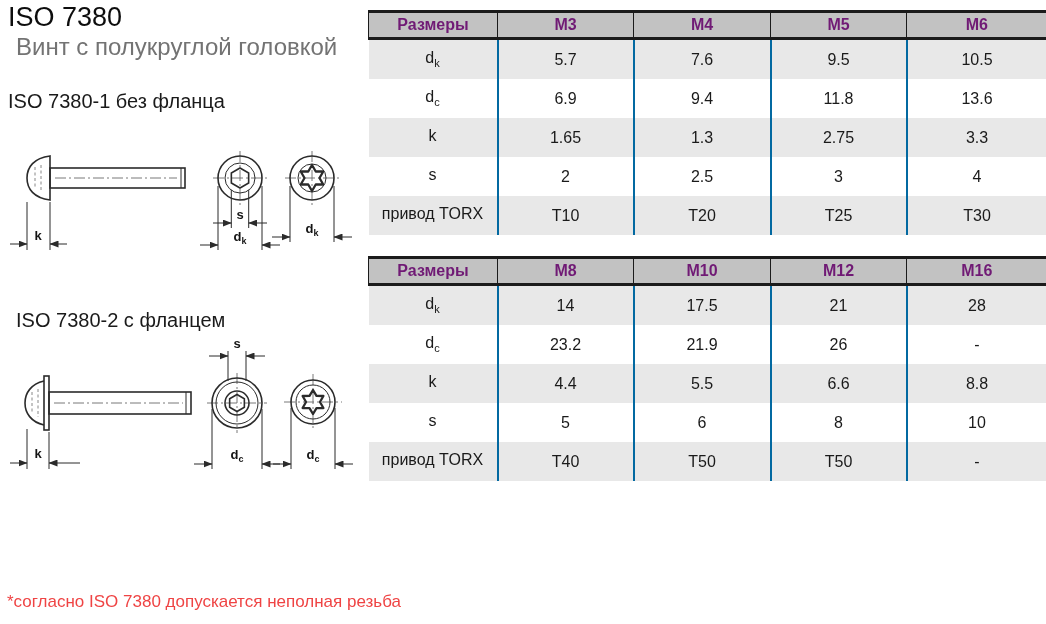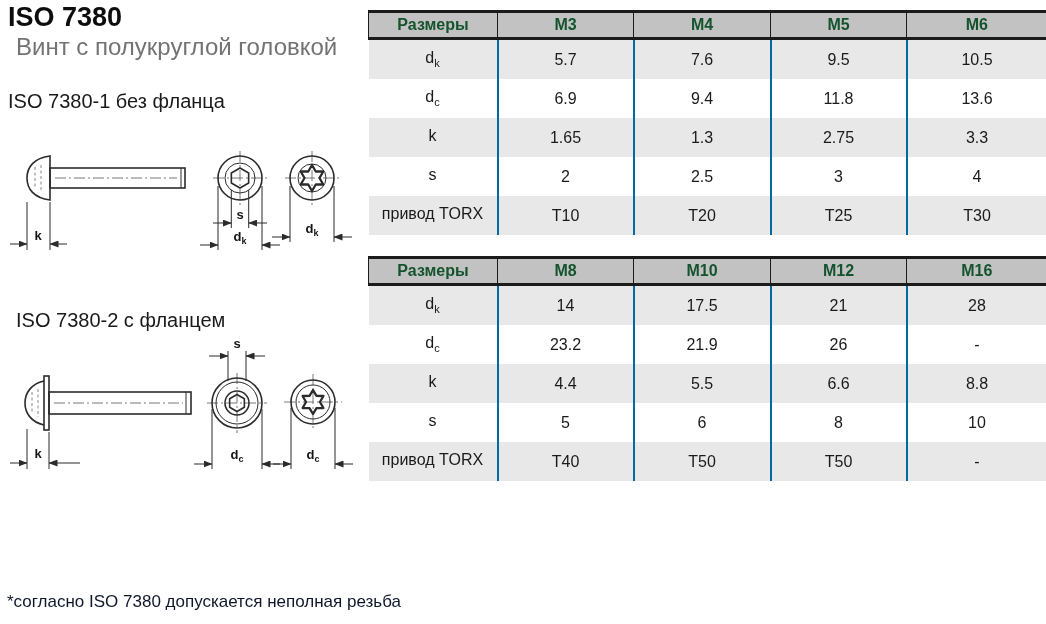--- a/index.html
+++ b/index.html
@@ -3,39 +3,39 @@
 <meta charset="utf-8">
 <style>
   html,body{margin:0;padding:0;}
   body{
     width:1046px;height:624px;overflow:hidden;background:#ffffff;
     font-family:"Liberation Sans", sans-serif;color:#111;
     position:relative;
   }
   .abs{position:absolute;}
   
-  .page-title{left:8px;top:2px;font-size:27px;font-weight:700;color:#0d0d0d;}
+  .page-title{left:8px;top:2px;font-size:27px;font-weight:400;color:#0d0d0d;}
   .page-subtitle{left:16px;top:33px;font-size:24px;font-weight:400;color:#737373;}
   .section-label{font-size:20px;font-weight:400;color:#1a1a1a;text-align:center;}
   .section1{left:8px;top:90px;}
   .section2{left:16px;top:309px;}
-  .footnote{left:7px;top:592px;font-size:17px;color:#0f172a;}
+  .footnote{left:7px;top:592px;font-size:17px;color:#ef4444;}
   
   .dims-table{
     border-collapse:collapse;table-layout:fixed;width:678px;
     font-family:"Liberation Sans", sans-serif;
   }
   .t1{left:368px;top:10px;}
   .t2{left:368px;top:256px;}
   .dims-table th{
     background:#c2c2c2;
     border:1px solid #1b1b1b;
     border-top:3px solid #1b1b1b;
     border-bottom:3px solid #1b1b1b;
-    height:24px;font-size:16px;font-weight:700;color:#14532d;
+    height:24px;font-size:16px;font-weight:700;color:#701a75;
     text-align:center;padding:0;
   }
   .dims-table th:last-child{border-right:none;}
   .dims-table td{
     height:39px;text-align:center;vertical-align:middle;
     font-size:16px;font-weight:400;color:#1a1a1a;
     border-left:2px solid #0369a1;padding:0;
   }
   .dims-table td:first-child{border-left:none;}
   .dims-table tr.shade td{background:#e8e8e8;}

